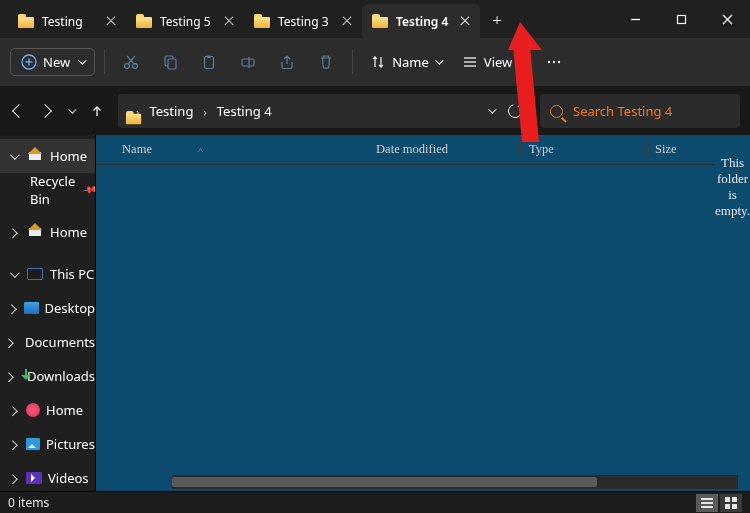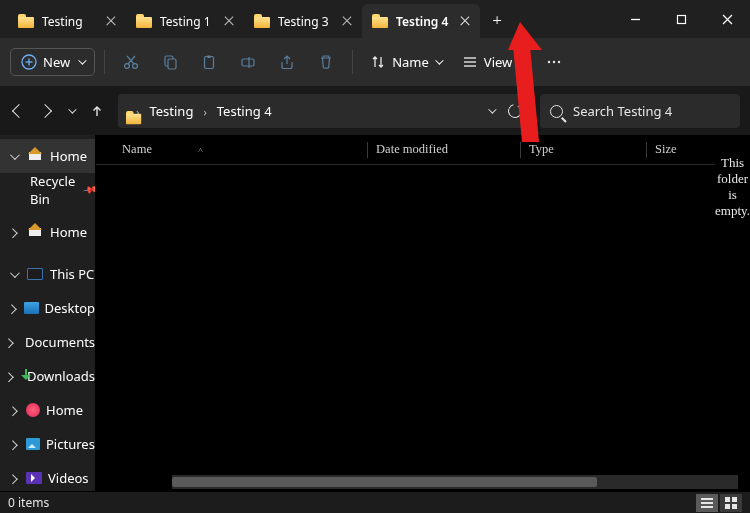--- a/index.html
+++ b/index.html
@@ -157,37 +157,37 @@
   content:""; position:absolute; top:-3px; right:-1px;
   border:3px solid transparent; border-left-color:currentColor;
   transform: rotate(25deg);
 }
 .searchbox {
   width:200px;
   display:flex; align-items:center;
   background:#2b2b2b;
   height:34px; border-radius:4px;
   padding:0 10px; gap:10px;
-  color:#e5e5e5; font-size:13px;
+  color:#f97316; font-size:13px;
 }
 .search-ic {
   width:13px; height:13px;
   border:1.5px solid currentColor;
   border-radius:50%;
   position:relative;
 }
 .search-ic::after{
   content:""; position:absolute;
   right:-5px; bottom:-4px;
   width:6px; height:1.6px; background:currentColor;
   transform: rotate(45deg);
 }
 
 
-.body { position:absolute; top:135px; bottom:22px; left:0; right:0; display:flex; background:#000000;}
+.body { position:absolute; top:135px; bottom:22px; left:0; right:0; display:flex; background:#0c4a6e;}
 .tree {
   width:160px;
   background:#1f1f1f;
   padding: 4px 0;
   overflow:hidden;
   border-right:1px solid #000;
 }
 .treeitem {
   display:flex; align-items:center;
   height:34px;
@@ -305,21 +305,21 @@
 <body>
 
 <div class="titlebar">
   <div class="tab">
     <span class="folder-glyph"></span>
     <span class="label">Testing</span>
     <span class="close-x"></span>
   </div>
   <div class="tab">
     <span class="folder-glyph"></span>
-    <span class="label">Testing 1</span>
+    <span class="label">Testing 5</span>
     <span class="close-x"></span>
   </div>
   <div class="tab">
     <span class="folder-glyph"></span>
     <span class="label">Testing 3</span>
     <span class="close-x"></span>
   </div>
   <div class="tab active">
     <span class="folder-glyph"></span>
     <span class="label">Testing 4</span>

